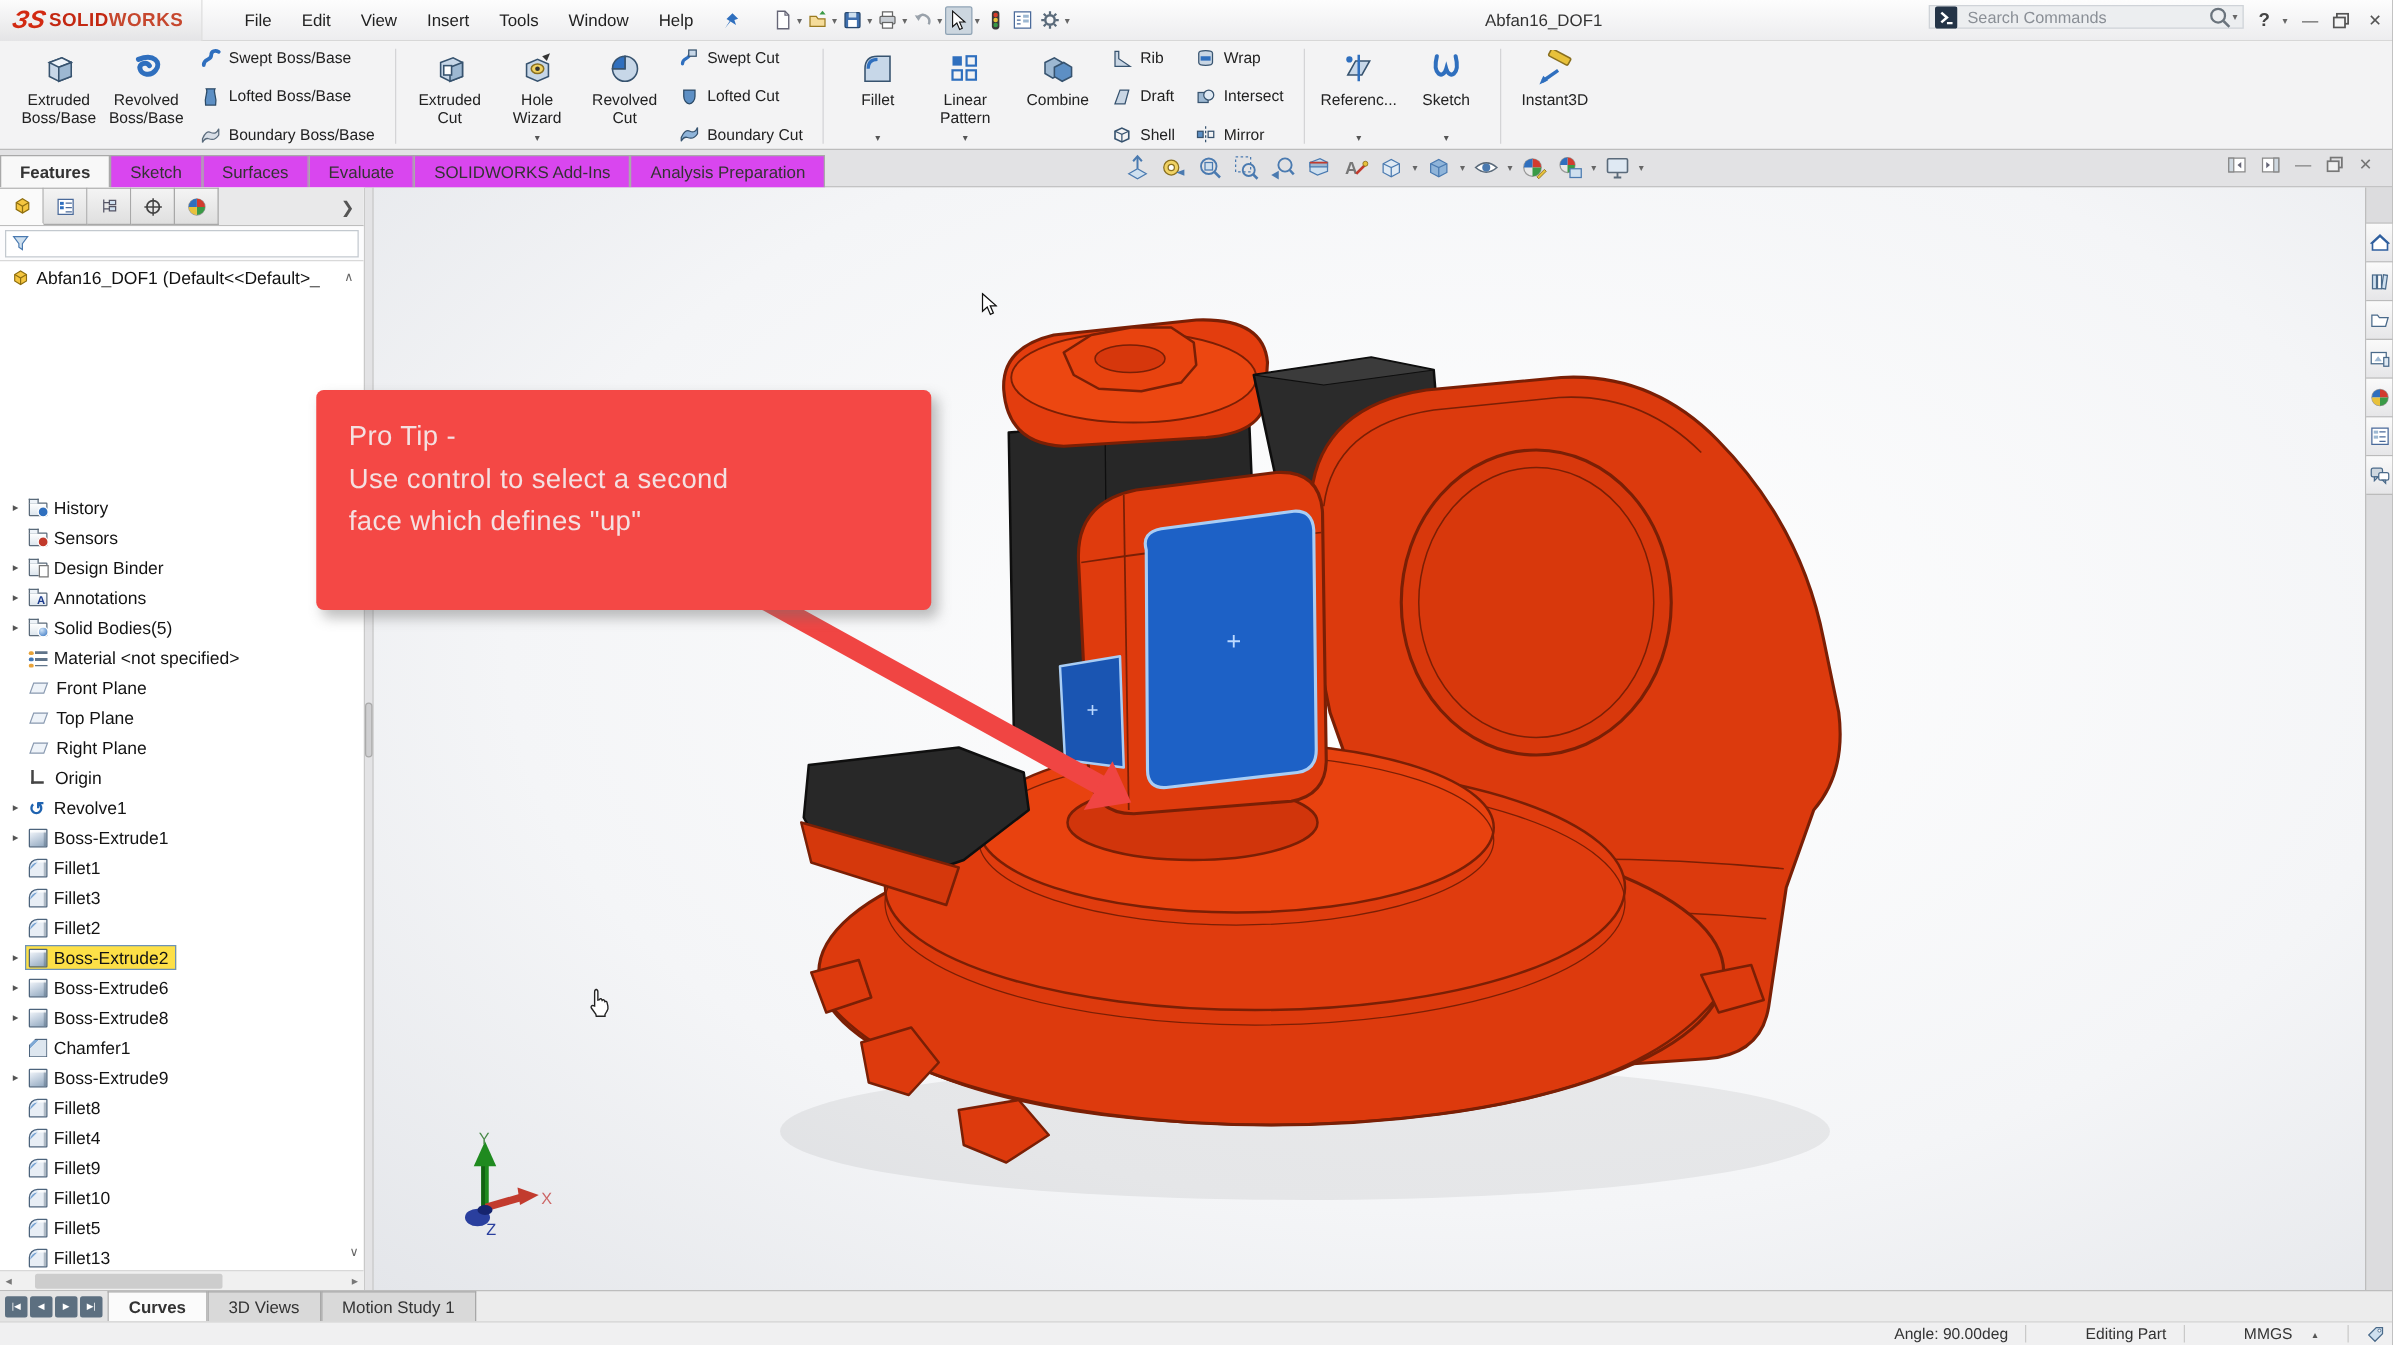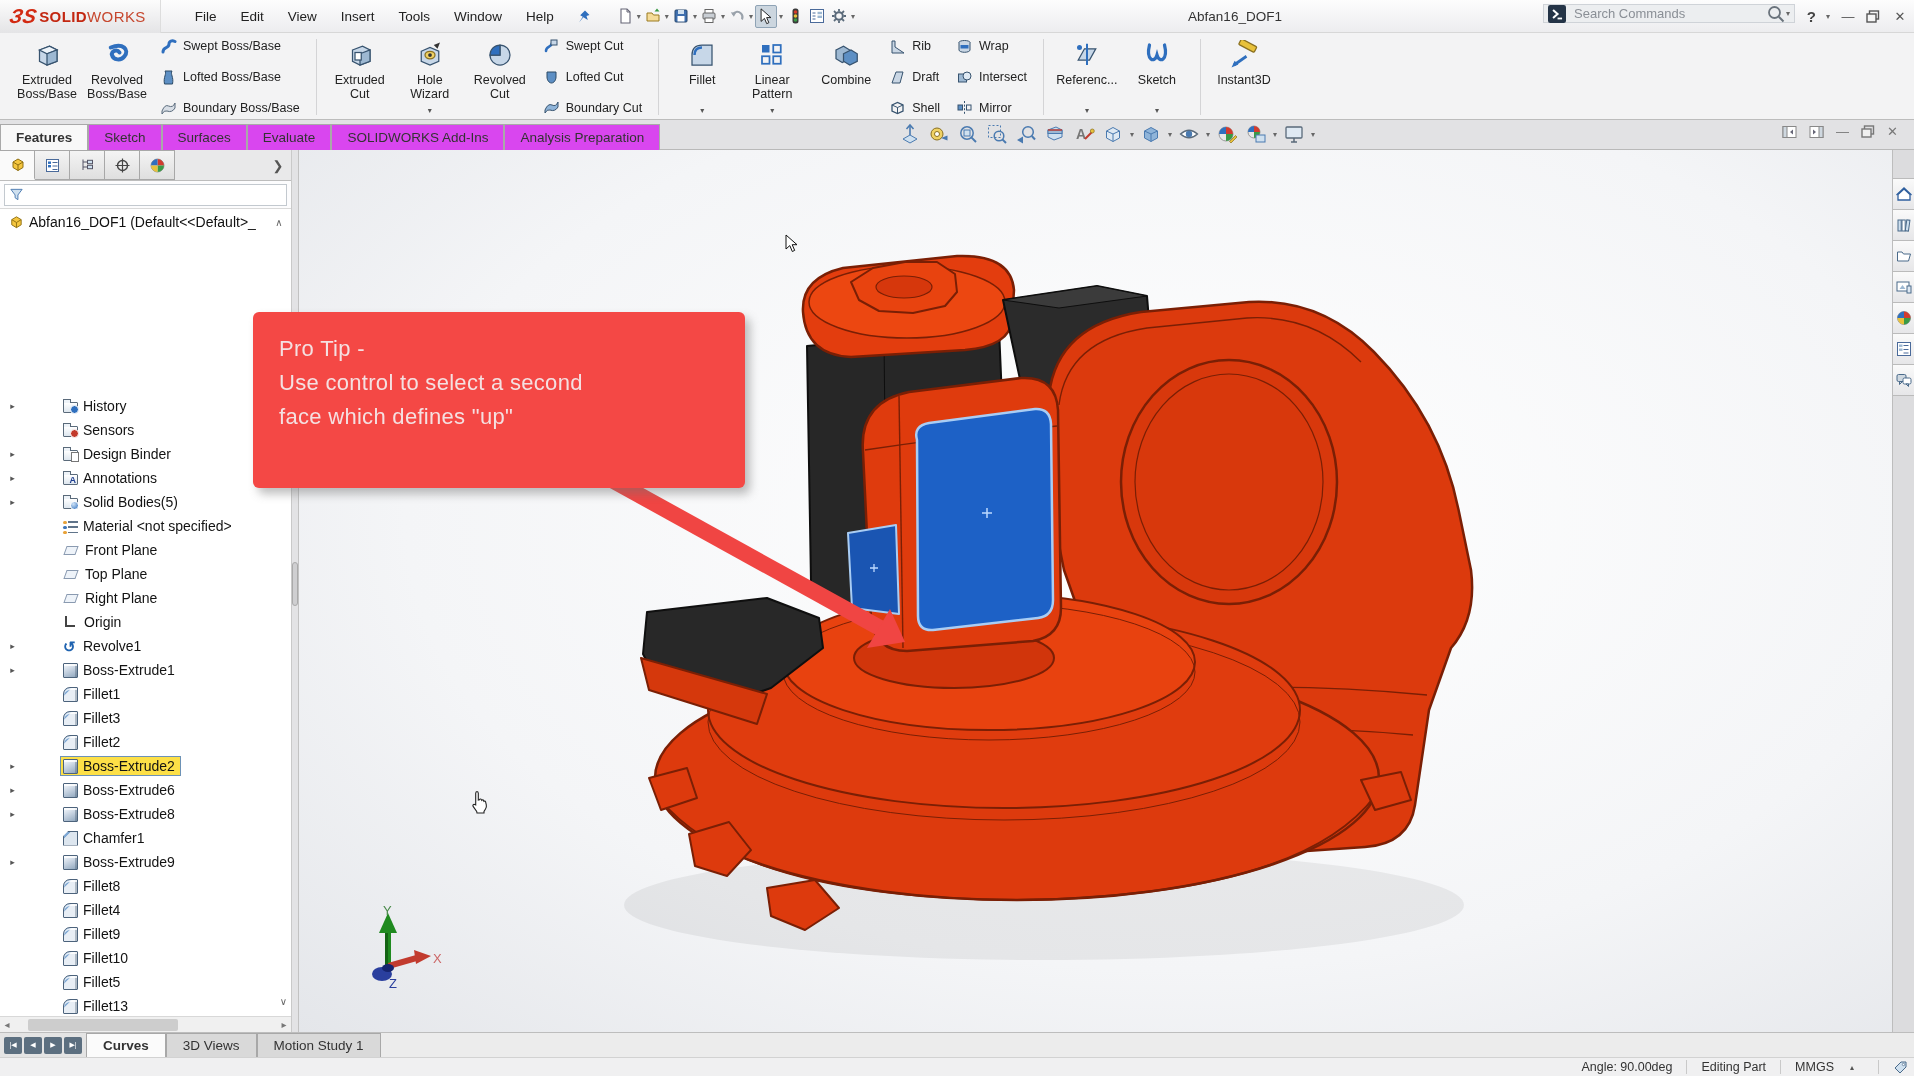--- a/index.html
+++ b/index.html
@@ -6,21 +6,21 @@
   *{box-sizing:border-box;font-family:"Liberation Sans",sans-serif;}
   #app{position:relative;width:1914px;height:1076px;background:#fff;overflow:hidden;font-size:14px;color:#222;}
   .i svg{display:block;}
   .caret{font-size:8px;color:#666;}
 
   
   #titlebar{position:absolute;left:0;top:0;width:1914px;height:33px;background:linear-gradient(#fdfdfd,#ededef);border-bottom:1px solid #d7d7d7;display:flex;align-items:center;}
   .logo{display:flex;align-items:baseline;padding:0 14px 0 10px;height:33px;align-items:center;background:linear-gradient(#fcfcfc,#e4e4e6);border-right:1px solid #ddd;}
   .logo .mark{font-style:italic;font-weight:bold;font-size:20px;color:#d22a12;transform:skewX(-12deg);margin-right:3px;}
   .logo b{color:#c32711;font-size:15px;letter-spacing:.4px;}
-  .logo .wk{color:#c6472e;font-size:15px;font-weight:400;letter-spacing:.4px;}
+  .logo .wk{color:#c6472e;font-size:15px;font-weight:700;letter-spacing:.4px;}
   .menus{display:flex;margin-left:22px;}
   .menu{padding:0 12px;font-size:13.5px;color:#222;line-height:33px;cursor:default;}
   .pin{margin:0 10px;}
   .qat{display:flex;align-items:center;gap:2px;margin-left:14px;}
   .qbtn{display:flex;align-items:center;padding:2px 1px;}
   .qsel{background:#ccd6df;border:1px solid #8fa3b5;border-radius:2px;padding:2px 3px;}
   .doc-title{position:absolute;left:1135px;top:0;width:200px;line-height:33px;text-align:center;font-size:13.5px;color:#333;}
   .search{position:absolute;left:1543px;top:4px;width:252px;height:19px;background:#eceef0;border:1px solid #cfd3d8;display:flex;align-items:center;padding:0 4px;}
   .search .sic{width:18px;height:18px;margin-right:8px;}
   .search .ph{flex:1;color:#8a8f96;font-size:13px;}
@@ -55,21 +55,21 @@
   .ptab{width:35px;display:flex;align-items:center;justify-content:center;border:1px solid #a8a8a8;border-left:none;background:linear-gradient(#f4f4f4,#dfdfdf);}
   .ptab[data-active="true"]{background:#fafafa;border-bottom:2px solid #fafafa;}
   .ptab-sp{flex:1;}
   .pchev{width:26px;display:flex;align-items:center;justify-content:center;color:#555;font-size:13px;}
   .filterrow{height:28px;border-bottom:1px solid #d9d9d9;background:#fcfcfd;display:flex;align-items:center;padding:2px 4px;}
   .filterbox{flex:1;height:22px;border:1px solid #c3c9cf;background:#fff;display:flex;align-items:center;padding:0 4px;}
   .rootrow{display:flex;align-items:center;height:26px;padding:0 4px 0 8px;font-size:14px;color:#111;white-space:nowrap;}
   .rootrow .rtxt{margin-left:5px;overflow:hidden;flex:1;}
   .scar{color:#666;font-size:10px;width:16px;text-align:center;}
   #tree{position:absolute;left:0;top:244px;width:292px;}
-  .trow{display:flex;align-items:center;height:24px;padding-left:5px;white-space:nowrap;gap:40px;}
+  .trow{display:flex;align-items:center;height:24px;padding-left:5px;white-space:nowrap;}
   .arrow{width:15px;font-size:9px;color:#555;text-align:center;}
   .trow[data-expand="true"] .arrow::before{content:"▸";}
   .tsel{display:flex;align-items:center;gap:5px;padding:1px 5px 1px 2px;border:1.5px solid transparent;}
   .trow[data-selected="true"] .tsel{background:#fde047;border-color:#6d92b6;}
   .tlabel{font-size:14px;color:#131313;}
   .ticon{width:15px;height:15px;flex:0 0 15px;position:relative;display:inline-block;}
   
   .trow[data-icon^="folder"] .ticon{height:11px;margin-top:3px;background:linear-gradient(#ffffff,#dde6ee);border:1px solid #5a6a7a;border-radius:1px;}
   .trow[data-icon^="folder"] .ticon::before{content:"";position:absolute;top:-4px;left:-1px;width:6px;height:2.5px;background:#eef3f8;border:1px solid #5a6a7a;border-bottom:none;}
   .trow[data-icon^="folder"] .ticon::after{content:"";position:absolute;right:-2px;bottom:-2px;width:7px;height:7px;border-radius:50%;border:1px solid #fff;}
@@ -116,21 +116,21 @@
   
   #bottomtabs{position:absolute;left:0;top:1032px;width:1914px;height:25px;background:#ececec;border-top:1px solid #bdbdbd;display:flex;align-items:stretch;}
   .bnav{display:flex;align-items:center;gap:2px;padding:0 4px;background:#e4e4e4;}
   .bnbtn{width:18px;height:17px;background:#5c6f80;color:#fff;font-size:7px;display:flex;align-items:center;justify-content:center;border-radius:2px;}
   .btab{padding:3px 16px;font-size:13.5px;background:#d9d9d9;border:1px solid #a8a8a8;border-bottom:none;display:flex;align-items:center;color:#333;}
   .btab[data-active="true"]{background:#fbfbfb;font-weight:bold;}
 
   
   #statusbar{position:absolute;left:0;top:1057px;width:1914px;height:19px;background:#f0f0f1;border-top:1px solid #d2d2d2;display:flex;align-items:center;font-size:12.5px;color:#333;}
   .ssep{width:1px;height:14px;background:#c9c9c9;margin:0 14px;}
-  .sseg{white-space:nowrap;}
+  .sseg{white-space:nowrap;margin-left:33px;}
 </style>
 </head>
 <body>
 
 <div id="app">
 
   <div id="titlebar">
     <div class="logo">
       <span class="mark">ЗS</span>
       <b>SOLID</b>

